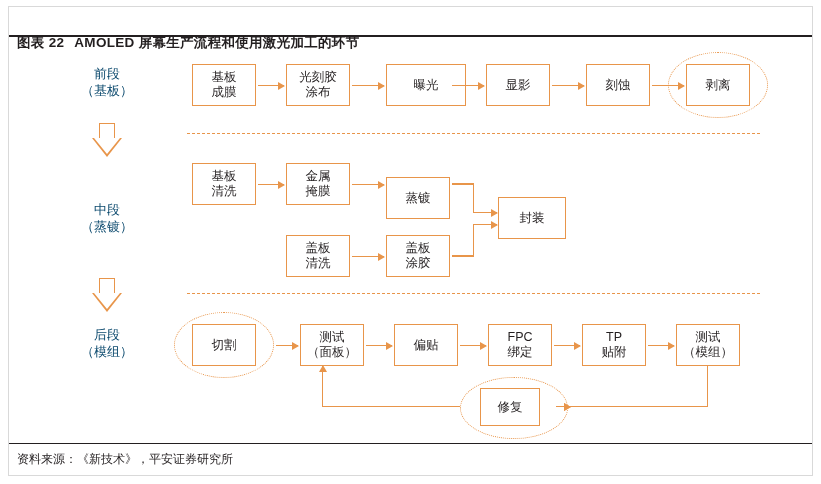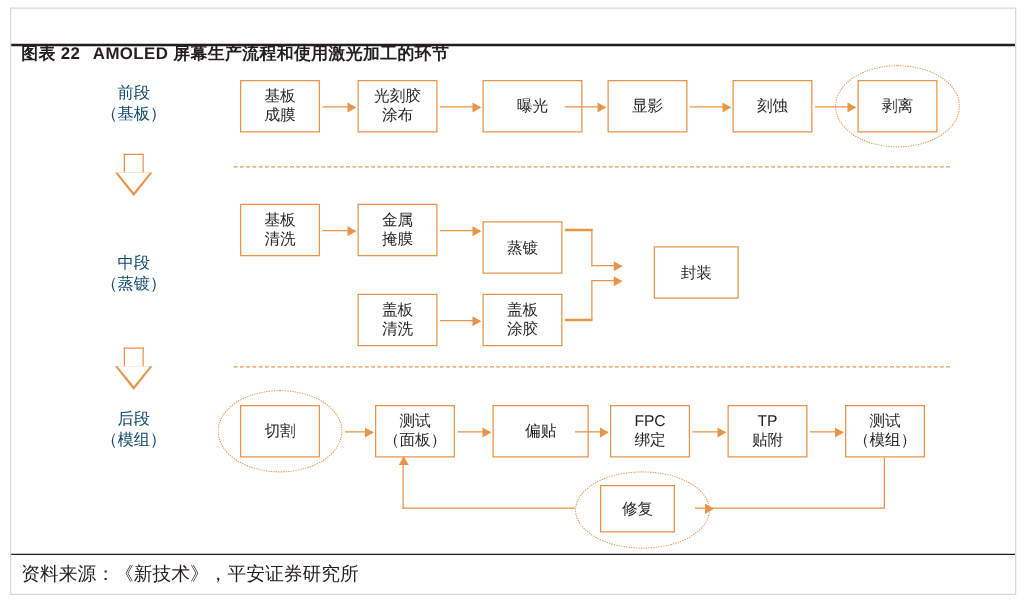--- a/index.html
+++ b/index.html
@@ -29,21 +29,21 @@
     margin-top:44px;
   }
   .title-num{margin-right:10px;}
   .source-bar{
     position:absolute;left:9px;top:443px;width:803px;height:32px;
     border-top:1px solid #231f20;
     box-sizing:border-box;
     display:flex;align-items:center;
   }
   .source-text{
-    font-size:15px;color:#231f20;padding-left:8px;
+    font-size:12px;color:#231f20;padding-left:8px;
   }
 
   
   .stage-label{
     position:absolute;
     text-align:center;
     font-size:13px;
     line-height:17px;
     color:#0c4a6e;
     width:90px;
@@ -240,21 +240,21 @@
 </div>
 <div class="arrow-h" style="left:352px;top:256px;width:32px;"></div>
 
 <div class="box" style="left:386px;top:235px;width:64px;height:42px;">
   <div>
       <span>盖板</span>
       <span>涂胶</span>
     </div>
 </div>
 
-<div class="box" style="left:498px;top:197px;width:68px;height:42px;margin-left:25px;">
+<div class="box" style="left:498px;top:197px;width:68px;height:42px;">
   <div>
       <span>封装</span>
     </div>
 </div>
 
 <div class="line-plain" style="left:452px;top:183.3px;width:22px;height:1.4px;"></div>
 <div class="line-plain" style="left:473px;top:183.3px;width:1.4px;height:30px;"></div>
 <div class="arrow-h" style="left:473px;top:212px;width:24px;"></div>
 
 <div class="line-plain" style="left:452px;top:255.3px;width:22px;height:1.4px;"></div>
@@ -270,21 +270,21 @@
 <div class="arrow-h" style="left:276px;top:345px;width:22px;"></div>
 
 <div class="box" style="left:300px;top:324px;width:64px;height:42px;">
   <div>
       <span>测试</span>
       <span>（面板）</span>
     </div>
 </div>
 <div class="arrow-h" style="left:366px;top:345px;width:26px;"></div>
 
-<div class="box" style="left:394px;top:324px;width:77px;height:42px;text-align:right;">
+<div class="box" style="left:394px;top:324px;width:64px;height:42px;text-align:right;">
   <div>
       <span>偏贴</span>
     </div>
 </div>
 <div class="arrow-h" style="left:460px;top:345px;width:26px;"></div>
 
 <div class="box" style="left:488px;top:324px;width:64px;height:42px;">
   <div>
       <span>FPC</span>
       <span>绑定</span>

